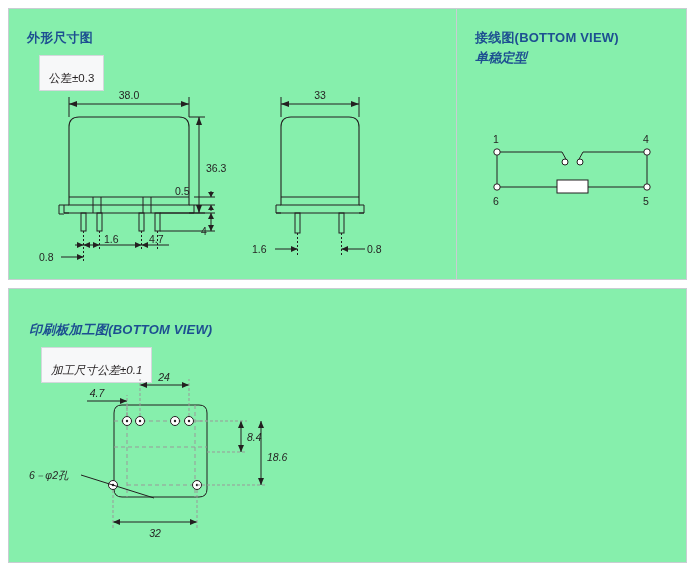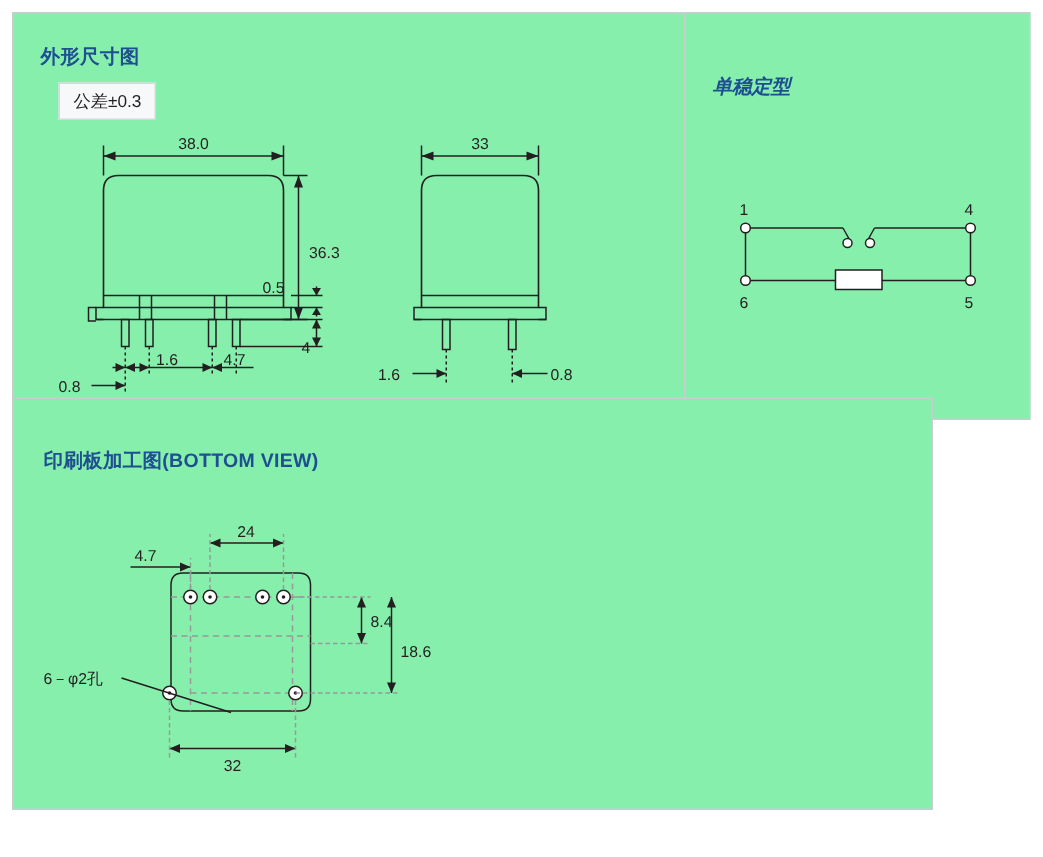--- a/index.html
+++ b/index.html
@@ -32,23 +32,24 @@
     height: 272px;
   }
   #panel-wiring {
     left: 456px;
     top: 8px;
     width: 231px;
     height: 272px;
   }
   #panel-pcb {
     left: 8px;
-    top: 265px;
-    width: 614px;
+    top: 288px;
+    width: 679px;
     height: 275px;
+    font-style: italic;
   }
   .panel-title {
     position: absolute;
     color: #1d4f91;
     font-weight: bold;
     font-size: 13px;
     letter-spacing: 0.2px;
   }
   .panel-sub {
     position: absolute;
@@ -57,21 +58,21 @@
     font-size: 13px;
     font-style: italic;
   }
   .tol-box {
     position: absolute;
     box-sizing: border-box;
     border: 1px solid #d4d8dc;
     background: #f7f8f9;
     color: #231f20;
     font-size: 11.5px;
-    padding: 4px 9px 4px 9px;
+    padding: 15px 9px 4px 9px;
     white-space: nowrap;
   }
   .dwg {
     position: absolute;
     left: 0;
     top: 0;
   }
 </style>
 </head>
 <body>
@@ -181,20 +182,21 @@
       <text x="140" y="234" font-family="Liberation Sans, sans-serif" font-size="10.5" fill="#231f20">4.7</text>
       <text x="30" y="252" font-family="Liberation Sans, sans-serif" font-size="10.5" fill="#231f20">0.8</text>
 
       <text x="311" y="90" font-family="Liberation Sans, sans-serif" font-size="10.5" fill="#231f20" text-anchor="middle">33</text>
       <text x="243" y="244" font-family="Liberation Sans, sans-serif" font-size="10.5" fill="#231f20">1.6</text>
       <text x="358" y="244" font-family="Liberation Sans, sans-serif" font-size="10.5" fill="#231f20">0.8</text>
     </svg>
   </div>
 
   <div class="panel" id="panel-wiring">
+    <div class="panel-title" style="left:18px; top:20px;">接线图(BOTTOM VIEW)</div>
     <div class="panel-sub" style="left:18px; top:40px;">单稳定型</div>
 
     <svg class="dwg" width="231" height="272" viewBox="0 0 231 272">
       <g fill="none" stroke="#231f20" stroke-width="1">
 
         <line x1="40" y1="143" x2="105" y2="143"></line>
         <line x1="126" y1="143" x2="190" y2="143"></line>
 
         <line x1="105" y1="143" x2="110" y2="152"></line>
         <line x1="126" y1="143" x2="121" y2="152"></line>
@@ -217,20 +219,21 @@
       </g>
       <text x="36" y="134" font-family="Liberation Sans, sans-serif" font-size="10.5" fill="#231f20">1</text>
       <text x="186" y="134" font-family="Liberation Sans, sans-serif" font-size="10.5" fill="#231f20">4</text>
       <text x="36" y="196" font-family="Liberation Sans, sans-serif" font-size="10.5" fill="#231f20">6</text>
       <text x="186" y="196" font-family="Liberation Sans, sans-serif" font-size="10.5" fill="#231f20">5</text>
     </svg>
   </div>
 
   <div class="panel" id="panel-pcb">
     <div class="panel-title" style="left:20px; top:32px;">印刷板加工图(BOTTOM VIEW)</div>
+    <div class="tol-box" style="left:32px; top:58px;">加工尺寸公差±0.1</div>
 
     <svg class="dwg" width="679" height="275" viewBox="0 0 679 275">
       <g fill="none" stroke="#231f20" stroke-width="1">
 
         <path d="M105,124 Q105,116 113,116 L190,116 Q198,116 198,124 L198,200 Q198,208 190,208 L113,208 Q105,208 105,200 Z" stroke-width="1"></path>
 
         <line x1="105" y1="132" x2="198" y2="132" stroke-dasharray="4,3" stroke="#999"></line>
         <line x1="105" y1="158" x2="198" y2="158" stroke-dasharray="4,3" stroke="#999"></line>
         <line x1="118" y1="116" x2="118" y2="208" stroke-dasharray="4,3" stroke="#999"></line>
         <line x1="186" y1="116" x2="186" y2="208" stroke-dasharray="4,3" stroke="#999"></line>

